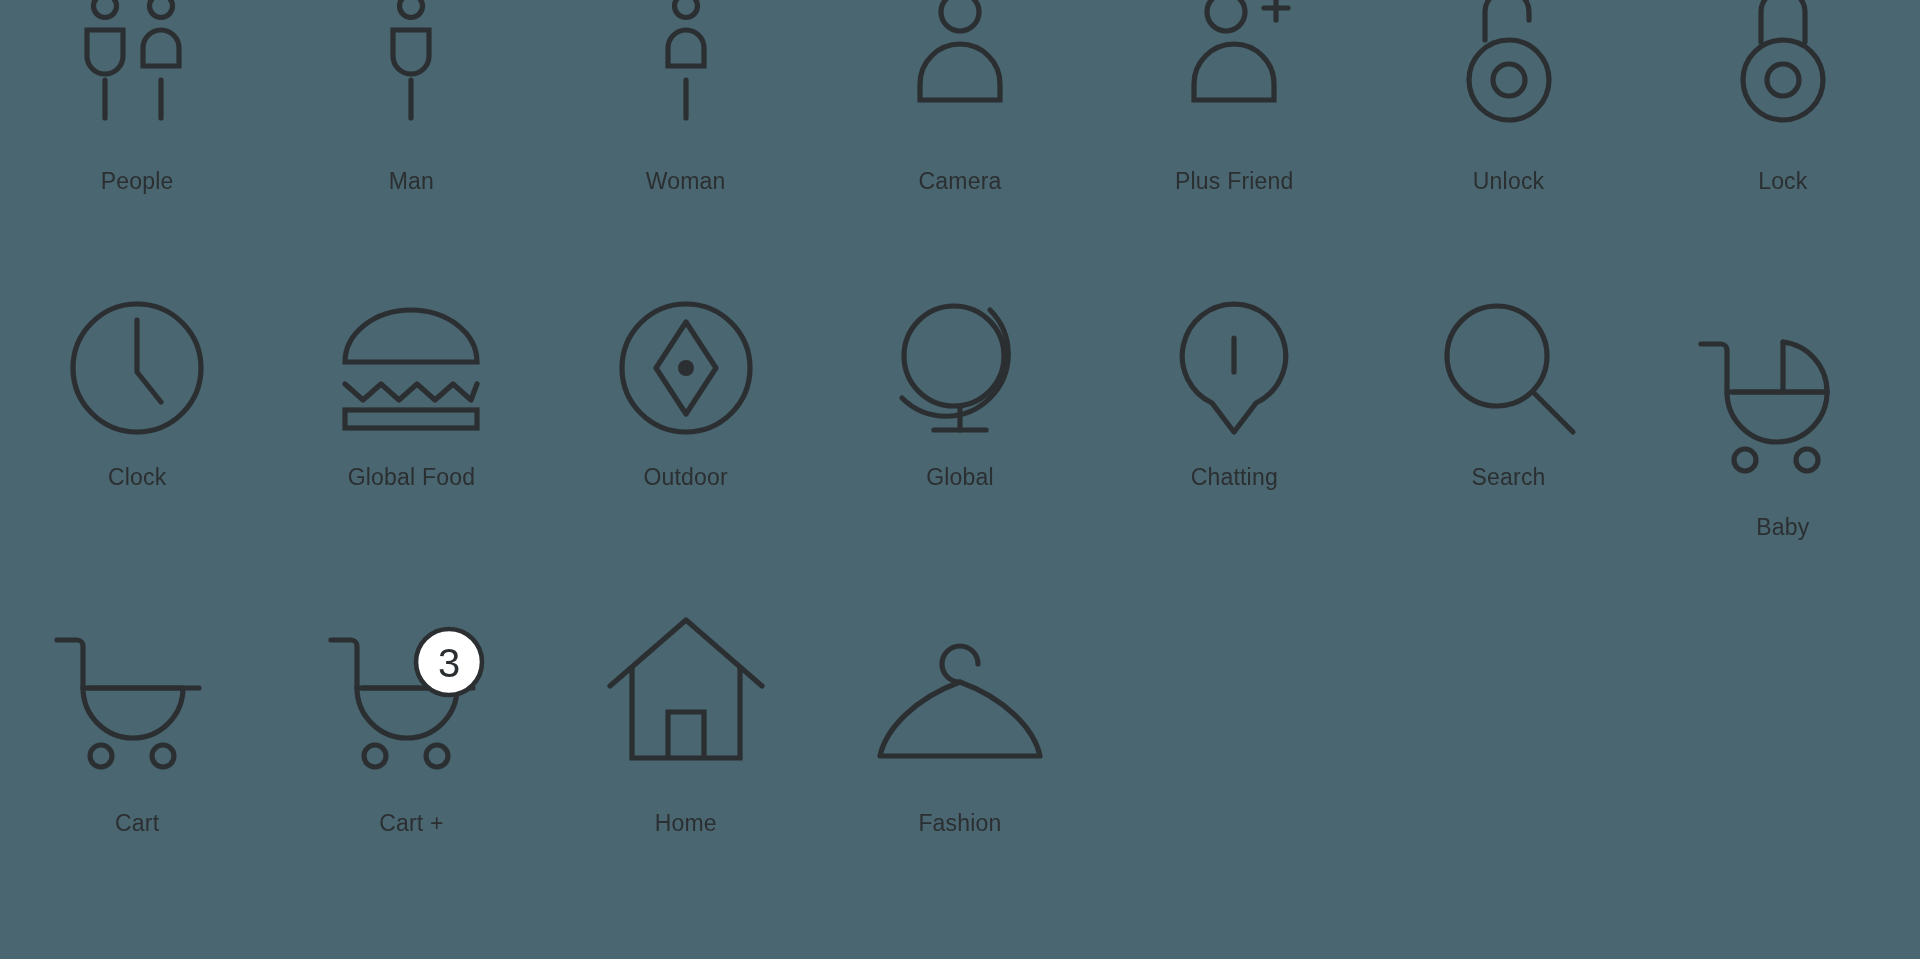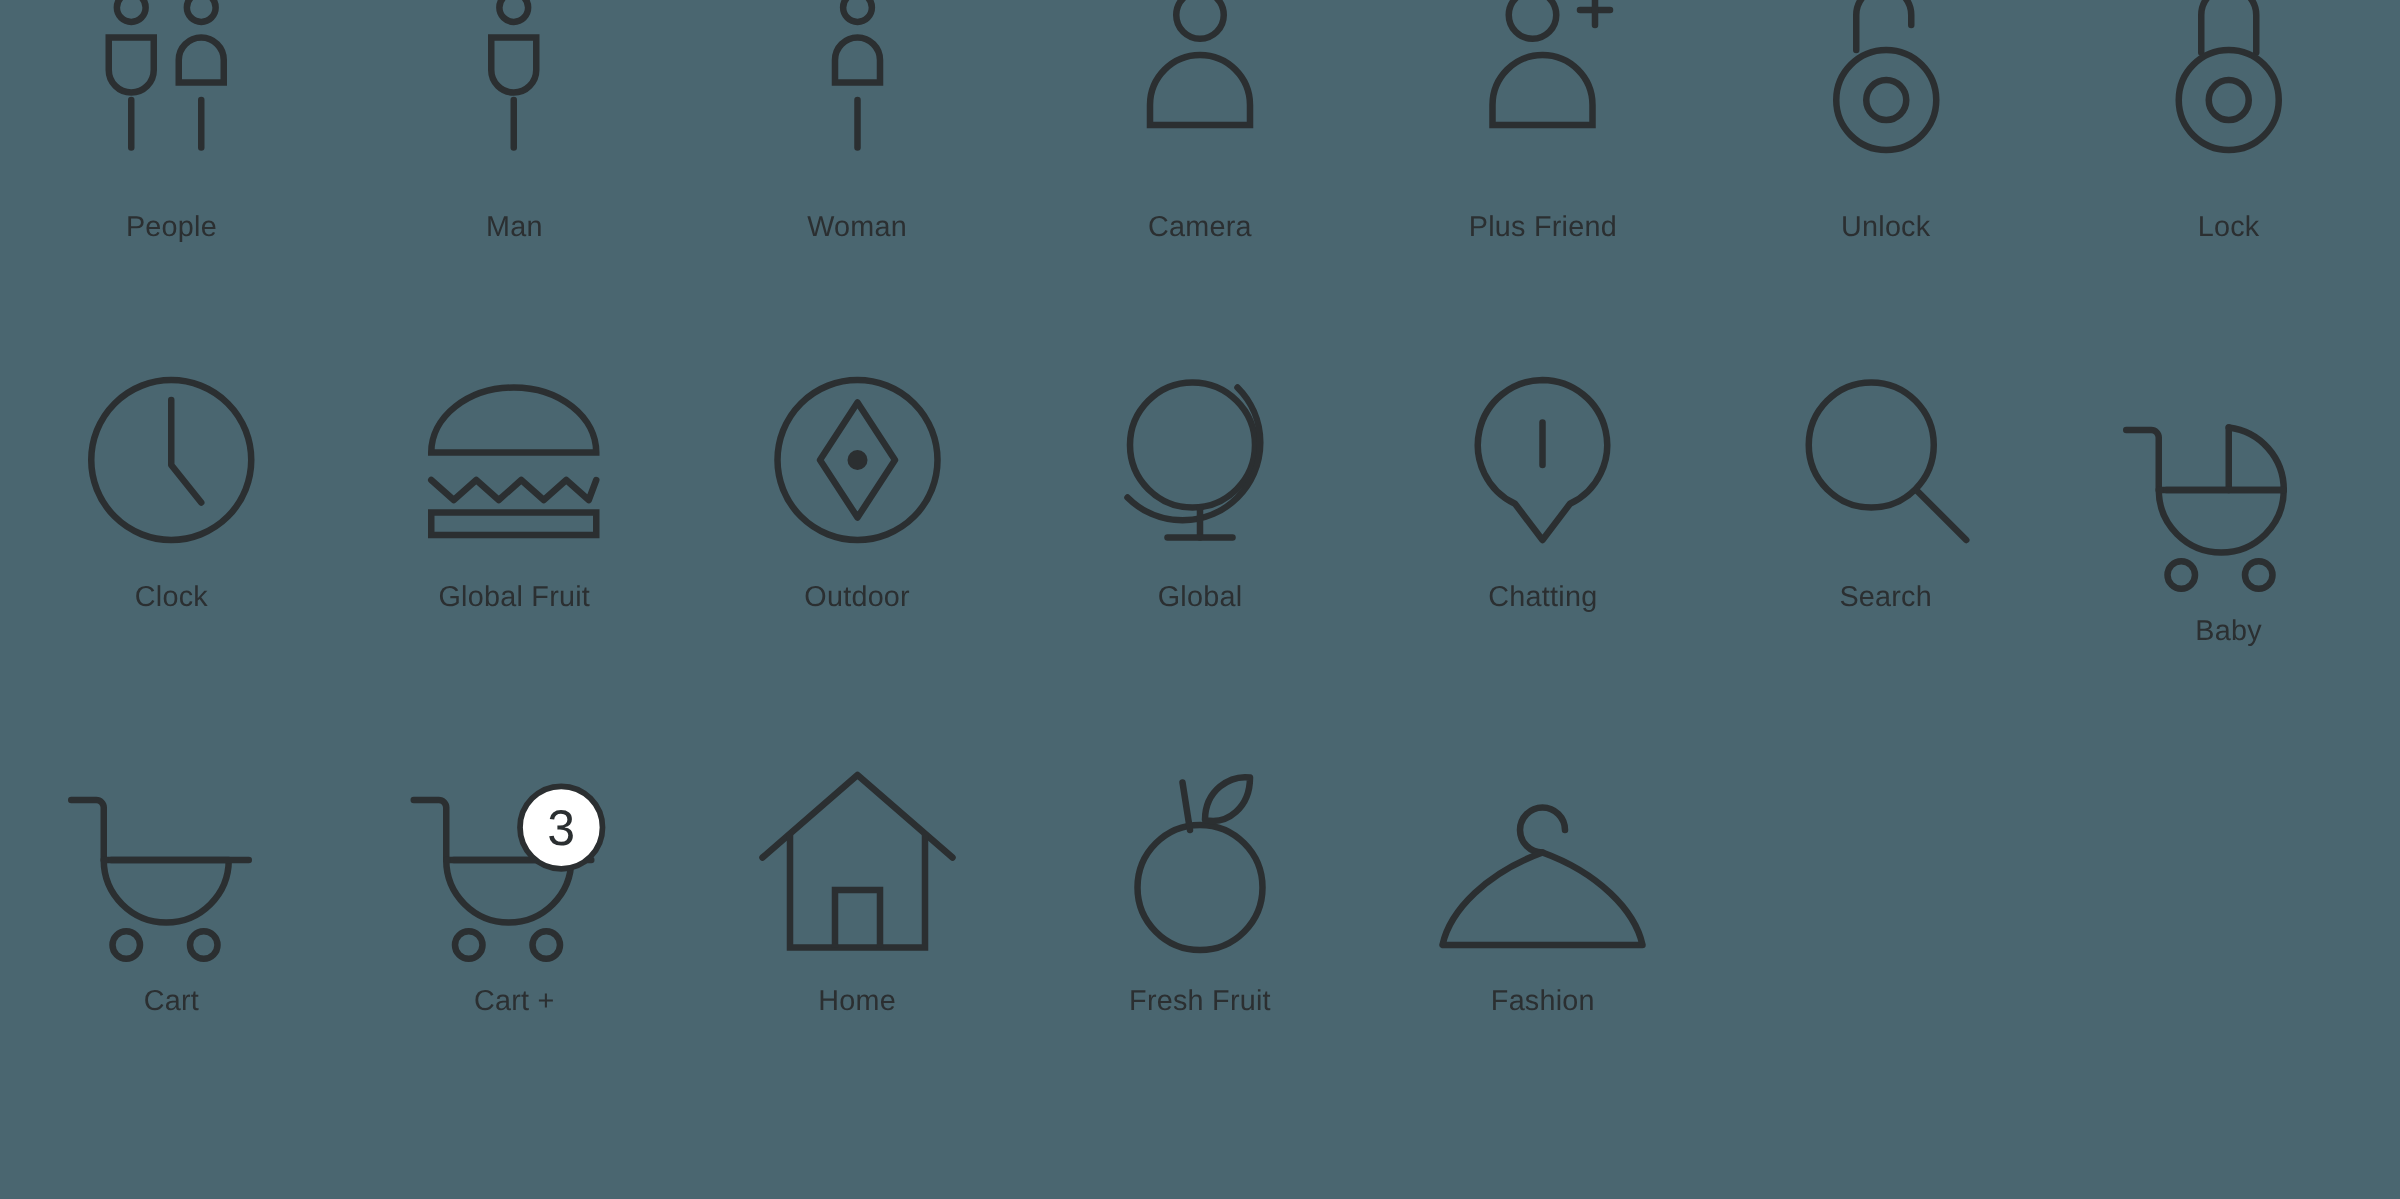--- a/index.html
+++ b/index.html
@@ -78,21 +78,21 @@
     margin-top: 10px;
     font-size: 23px;
     color: #2b2f31;
     letter-spacing: 0.2px;
     white-space: nowrap;
     text-align: center;
     line-height: 1;
   }
   
   .row3 .icon-box { margin-top: 14px; }
-  .row3 .caption { margin-top: 7px; }
+  .row3 .caption { margin-top: 30px; }
 </style>
 </head>
 <body>
 
 <div id="grid">
 
   <div class="cell row1">
     <div class="icon-box">
       <svg viewBox="0 0 176 176">
         <circle class="stroke" cx="56" cy="22" r="11.5"></circle>
@@ -184,21 +184,21 @@
 
 
   <div class="cell row2">
     <div class="icon-box">
       <svg viewBox="0 0 176 176">
         <path class="stroke-sq" d="M22 82 a66 52 0 0 1 132 0 z"></path>
         <polyline class="stroke" points="22,104 40,120 58,104 76,120 94,104 112,120 130,104 148,120 154,104"></polyline>
         <rect class="stroke-sq" x="22" y="130" width="132" height="18"></rect>
       </svg>
     </div>
-    <div class="caption">Global Fruit</div>
+    <div class="caption">Global Food</div>
   </div>
 
   <div class="cell row2">
     <div class="icon-box">
       <svg viewBox="0 0 176 176">
         <circle class="stroke" cx="88" cy="88" r="64"></circle>
         <polygon class="stroke" points="88,42 118,88 88,134 58,88"></polygon>
         <circle class="fill-dark" cx="88" cy="88" r="8"></circle>
       </svg>
     </div>
@@ -285,30 +285,20 @@
     <div class="icon-box">
       <svg viewBox="0 0 176 176">
         <path class="stroke" d="M12 80 L88 14 L164 80"></path>
         <path class="stroke-sq" d="M34 62 V152 H142 V62"></path>
         <path class="stroke-sq" d="M70 152 V106 h36 v46"></path>
       </svg>
     </div>
     <div class="caption">Home</div>
   </div>
 
-  <div class="cell row3">
-    <div class="icon-box">
-      <svg viewBox="0 0 176 176">
-        <circle class="stroke" cx="88" cy="104" r="50"></circle>
-        <line class="stroke" x1="80" y1="58" x2="74" y2="20"></line>
-        <path class="stroke" d="M92 50 C92 26 112 14 128 16 C128 40 110 54 92 50 z"></path>
-      </svg>
-    </div>
-    <div class="caption">Fresh Fruit</div>
-  </div>
 
   <div class="cell row3">
     <div class="icon-box">
       <svg viewBox="0 0 176 176">
         <path class="stroke" d="M88 76 a18 18 0 1 1 18 -18"></path>
         <path class="stroke" d="M88 76 C44 92 14 122 8 150 H168 C162 122 132 92 88 76 z"></path>
       </svg>
     </div>
     <div class="caption">Fashion</div>
   </div>

